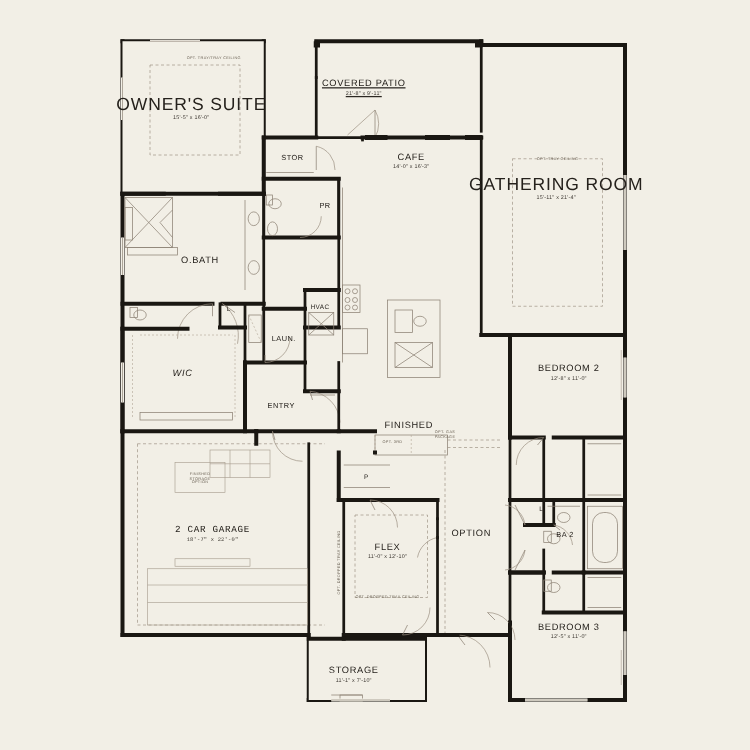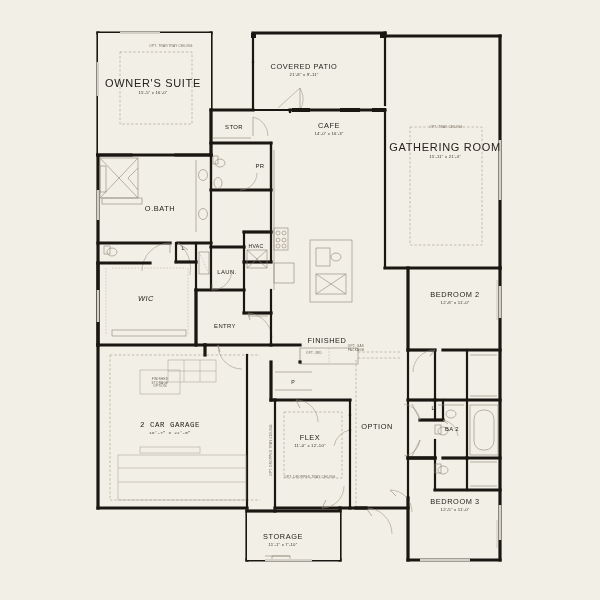--- a/index.html
+++ b/index.html
@@ -36,21 +36,21 @@
     transform: translate(-50%, -50%);
     line-height: 1.15;
   }
   .room-name {
     font-size: 7.4px;
     letter-spacing: 0.55px;
     font-weight: 400;
     color: #25211c;
   }
   .room-name.big {
-    font-size: 11px;
+    font-size: 14px;
     letter-spacing: 0.7px;
   }
   .room-dim {
     font-size: 4.3px;
     letter-spacing: 0.18px;
     color: #3b3630;
     margin-top: 1px;
   }
   .room-small {
     font-size: 5.9px;
@@ -428,21 +428,21 @@
       <path d="M98,190 L98,220"></path>
     </g>
 
   </svg>
 
   <div id="text-layer">
       <div class="lbl " style="left: 153px; top: 86px;">
         <div class="room-name big">OWNER'S SUITE</div>
         <div class="room-dim">15'-5" x 16'-0"</div>
       </div>
-      <div class="lbl " style="left: 304px; top: 70px;">
+      <div class="lbl " style="left: 291px; top: 70px; text-decoration: underline;">
         <div class="room-name">COVERED PATIO</div>
         <div class="room-dim">21'-8" x 9'-11"</div>
       </div>
       <div class="lbl " style="left: 329px; top: 117px; margin-top: 12px;">
         <div class="room-name">CAFE</div>
         <div class="room-dim">14'-0" x 16'-3"</div>
       </div>
       <div class="lbl " style="left: 445px; top: 150px;">
         <div class="room-name big">GATHERING ROOM</div>
         <div class="room-dim">15'-11" x 21'-4"</div>

